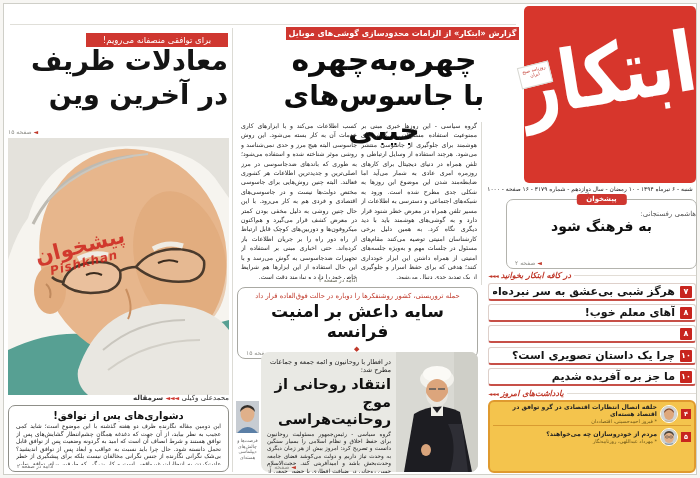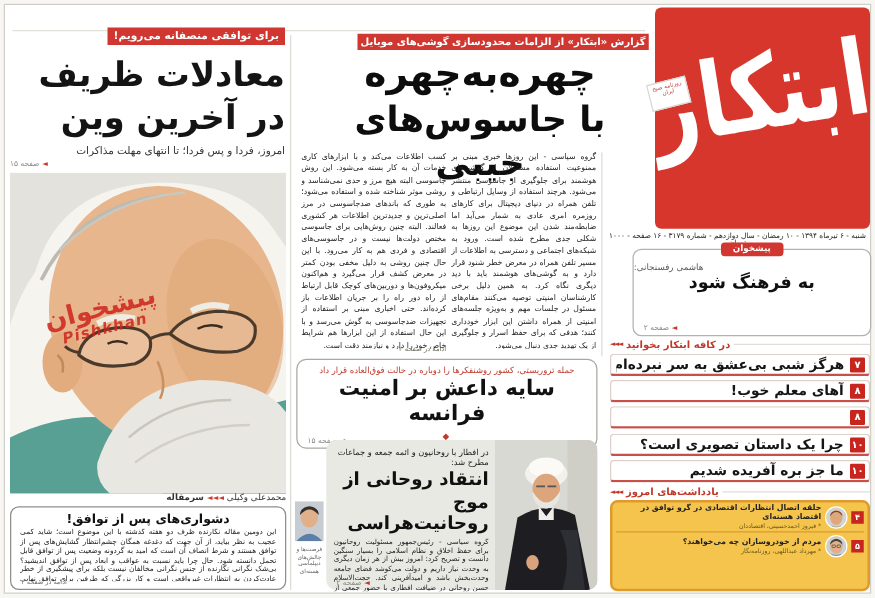--- a/index.html
+++ b/index.html
@@ -19,30 +19,30 @@
   .logo-tag{position:absolute;left:-5px;top:58px;width:32px;height:22px;background:#fff;
         border:1px solid #d8d8d2;transform:rotate(-14deg);font-size:4.6px;color:#c23b31;
         text-align:center;line-height:1.15;padding-top:2px;box-sizing:border-box;}
 
   .dateline{left:484px;top:185.5px;width:212px;font-size:5.9px;color:#222;text-align:center;}
 
   
   .pish{left:506px;top:199px;width:189px;height:68px;background:#fff;border:1px solid #b3b3ad;border-radius:7px;}
   .pish-pill{position:absolute;top:-6px;left:50%;transform:translateX(-50%);background:#cf3730;color:#fff;
         font-size:7px;font-weight:bold;padding:1px 10px 2px;border-radius:3px;white-space:nowrap;}
-  .pish-kicker{margin-top:10px;font-size:7px;color:#555;text-align:left;}
+  .pish-kicker{margin-top:10px;font-size:7px;color:#555;text-align:right;}
   .pish-head{font-size:14px;font-weight:bold;text-align:center;line-height:17px;color:#0f0f0f;}
 
   .pm{font-size:6px;color:#8a8a84;}
   .pm .ar{color:#c0392b;font-size:6px;}
 
   
   .mini-header{display:flex;align-items:center;gap:3px;}
   .mini-header .hline{flex:1;border-top:1px solid #e2ddd6;height:0;}
-  .mini-header .txt{font-size:8px;font-weight:bold;color:#c0392b;}
+  .mini-header .txt{font-size:8px;font-weight:bold;color:#c0392b;font-style:italic;}
   .mini-header .arrows{font-size:5.5px;color:#c0392b;letter-spacing:-1px;}
   .cafe-header{left:488px;top:271px;width:208px;}
   .cafe-list{left:488px;top:283px;width:208px;}
   .cafe-item{position:relative;height:18px;margin-bottom:3.2px;background:#fff;
         border:1px solid #ded0ca;border-bottom:2px solid #c75048;border-radius:3px;box-sizing:border-box;}
   .cafe-num{position:absolute;right:3px;top:2px;width:12px;height:12px;background:#c8251e;color:#fff;
         font-size:8px;font-weight:bold;text-align:center;line-height:12px;border-radius:1px;}
   .cafe-title{position:absolute;right:20px;left:4px;top:0;bottom:0;direction:rtl;text-align:right;
         font-size:11px;font-weight:bold;line-height:15px;color:#151515;white-space:nowrap;overflow:hidden;}
 
@@ -53,22 +53,22 @@
   .note-row{display:flex;align-items:center;height:22px;gap:3px;border-bottom:1px solid #d99b31;}
   .note-row:last-child{border-bottom:none;}
   .note-num{width:10px;height:10px;background:#c8251e;color:#fff;font-size:6.5px;font-weight:bold;
         text-align:center;line-height:10px;flex:0 0 auto;}
   .note-photo{width:16px;height:16px;border-radius:50%;overflow:hidden;flex:0 0 auto;border:1px solid #fff;}
   .note-text{flex:1;direction:rtl;text-align:right;overflow:hidden;}
   .note-title{font-size:6.2px;font-weight:bold;color:#222;line-height:7px;}
   .note-author{font-size:5px;color:#6b5516;margin-top:1px;}
 
   
-  .zarif-tag{left:86px;top:22px;width:142px;height:14px;background:#cf3730;color:#fff;font-size:8.5px;
-        font-weight:bold;text-align:center;line-height:14px;}
+  .zarif-tag{left:86px;top:33px;width:142px;height:14px;background:#cf3730;color:#fff;font-size:8.5px;
+        font-weight:normal;text-align:center;line-height:14px;}
   .zarif-head{left:8px;top:44px;width:220px;text-align:right;font-weight:bold;color:#141414;
         font-size:27px;line-height:34px;}
   .zarif-sub{left:8px;top:115px;width:220px;text-align:right;font-size:8.4px;color:#333;}
   .zarif-marker{left:8px;top:128px;width:120px;text-align:left;}
   .portrait{left:8px;top:138px;width:221px;height:257px;overflow:hidden;}
   .watermark{position:absolute;left:28px;top:98px;transform:rotate(-14deg);color:rgba(205,35,28,.85);text-align:center;}
   .watermark .fa{font-size:21px;font-weight:bold;line-height:20px;}
   .watermark .en{font-size:12px;font-weight:bold;font-style:italic;letter-spacing:1px;}
 
   .ed-label{left:8px;top:394px;width:221px;text-align:right;font-size:7px;color:#333;}
@@ -203,21 +203,20 @@
         <div class="note-author">* مهرداد عبداللهی، روزنامه‌نگار</div>
       </span>
     </div>
   </div>
 
   <div class="abs zarif-tag">برای توافقی منصفانه می‌رویم!</div>
   <div class="abs zarif-head">
     <div>معادلات ظریف</div>
     <div>در آخرین وین</div>
   </div>
-  <div class="abs zarif-sub">امروز، فردا و پس فردا؛ تا انتهای مهلت مذاکرات</div>
   <div class="abs zarif-marker pm">
     <span class="ar">◄</span>
     <span>صفحه ۱۵</span>
   </div>
 
   <div class="abs portrait">
     <svg width="221" height="257" viewBox="0 0 221 257">
       <rect width="221" height="257" fill="#f6f4ef"></rect>
       <path d="M0 212 Q62 182 122 207 L221 182 L221 257 L0 257 Z" fill="#57a093"></path>
       <path d="M132 202 Q172 187 221 197 L221 257 L122 257 Z" fill="#3f8a7e"></path>

